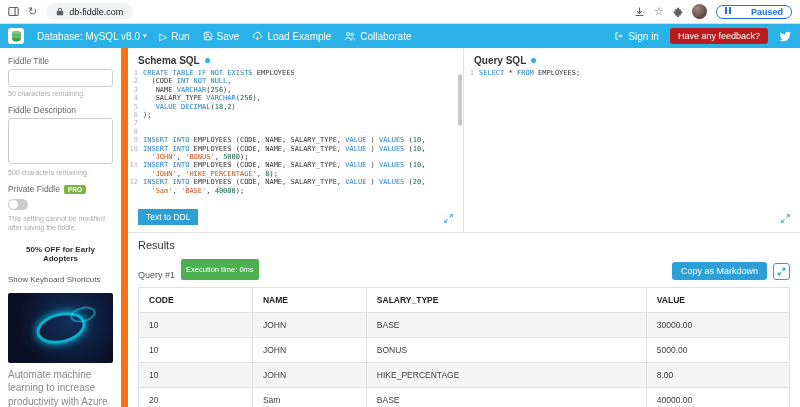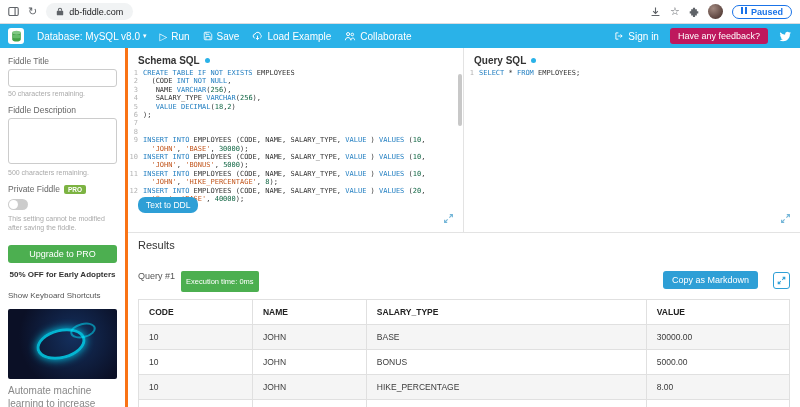--- a/index.html
+++ b/index.html
@@ -8,41 +8,41 @@
 
   
   .browser-bar { height:24px; background:#fff; border-bottom:1px solid #dadce0;
     display:flex; align-items:center; padding:0 8px; gap:9px; }
   .chrome-glyph { color:#5f6368; font-size:11px; line-height:1; cursor:pointer; }
   .url-pill { background:#f1f3f4; border-radius:10px; height:17px; display:flex;
     align-items:center; gap:5px; padding:0 10px; font-size:9px; color:#202124; }
   .bar-spacer { flex:1; }
   .avatar { width:15px; height:15px; border-radius:50%;
     background:radial-gradient(circle at 35% 30%, #a1887f, #3e2723); }
-  .paused-chip { display:flex; align-items:flex-start; gap:4px; border:1.5px solid #1a73e8;
+  .paused-chip { display:flex; align-items:flex-start; gap:20px; border:1.5px solid #1a73e8;
     color:#1a73e8; border-radius:10px; padding:1px 8px; font-size:9px; font-weight:bold; }
   .pause-icon { width:6px; height:7px; border-left:2px solid #1a73e8; border-right:2px solid #1a73e8; }
 
   
   .app-header { height:24px; background:#2ab2e8; display:flex; align-items:center;
     padding:8px 8px; gap:13px; color:#fff; font-size:10px; }
   .logo-box { width:16px; height:16px; background:#fff; border-radius:3px;
     display:flex; align-items:center; justify-content:center; }
   .db-selector { display:flex; align-items:center; gap:3px; cursor:pointer; }
   .caret { font-size:7px; }
   .toolbar-btn { display:flex; align-items:center; gap:4px; cursor:pointer; }
   .hdr-right { margin-left:auto; display:flex; align-items:center; gap:11px; }
-  .feedback-btn { background:#be185d; border:none; color:#fff; border-radius:3px;
+  .feedback-btn { background:#b91c1c; border:none; color:#fff; border-radius:3px;
     padding:3px 8px; font-size:9px; cursor:pointer; }
 
   
   .content { display:flex; height:359px; }
 
   
-  .sidebar { width:128px; min-width:128px; border-right:3px solid #f97316;
+  .sidebar { width:128px; min-width:128px; border-right:7px solid #f97316;
     padding:8px; font-size:9px; color:#555; overflow:hidden; }
   .field-label { font-size:8.5px; color:#666; margin-bottom:3px; }
   .text-input { width:100%; height:18px; border:1px solid #ccc; border-radius:3px; }
   .textarea-input { width:100%; height:46px; border:1px solid #ccc; border-radius:3px; resize:none; }
   .hint { font-size:7px; color:#aaa; margin:3px 0 8px; }
   .private-row { display:flex; align-items:center; }
   .pro-badge { background:#7cb342; color:#fff; font-size:6.5px; padding:1px 4px;
     border-radius:2px; font-weight:bold; margin-left:4px; }
   .toggle { width:20px; height:11px; background:#ccc; border-radius:6px; position:relative;
     margin:5px 0 4px; cursor:pointer; }
@@ -68,34 +68,34 @@
   .schema-panel { width:336px; min-width:336px; border-right:1px solid #e3e3e3; }
   .query-panel { flex:1; }
   .panel-title { font-size:10px; font-weight:bold; color:#333; padding:7px 10px 3px;
     display:flex; align-items:center; gap:5px; }
   .mod-dot { width:5px; height:5px; border-radius:50%; background:#2ab2e8; }
   .code-area { font-family:"DejaVu Sans Mono", monospace; font-size:7px; line-height:8.4px;
     overflow:hidden; height:calc(100% - 24px); cursor:text; }
   .code-row { display:flex; white-space:pre; }
   .gutter-num { width:15px; min-width:15px; text-align:right; color:#b3b3b3; padding-right:5px; }
   .tok-k { color:#2580c2; } .tok-p { color:#333; } .tok-s { color:#c2571e; } .tok-num { color:#116644; }
-  .ddl-btn { position:absolute; left:10px; bottom:19px; background:#2e9fd6; color:#fff;
-    border:none; border-radius:7px; font-size:8.5px; padding:3px 8px; cursor:pointer; }
+  .ddl-btn { position:absolute; left:10px; bottom:7px; background:#2e9fd6; color:#fff;
+    border:none; border-radius:0; font-size:8.5px; padding:3px 8px; cursor:pointer; }
   .expand-link { position:absolute; right:8px; bottom:7px; color:#74b6d8; cursor:pointer;
     display:flex; }
   .scroll-thumb { position:absolute; right:1px; top:26px; width:4px; height:52px;
     background:#c8c8c8; border-radius:2px; }
 
   
   .results { border-top:1px solid #e3e3e3; flex:1; padding:6px 10px; overflow:hidden; }
   .results-title { font-size:11px; font-weight:normal; color:#333; }
-  .query-row { display:flex; align-items:flex-start; gap:6px; margin-top:20px; }
+  .query-row { display:flex; align-items:flex-end; gap:6px; margin-top:8px; }
   .query-label { font-size:9px; color:#555; }
   .exec-badge { background:#4caf50; color:#fff; font-size:7.5px; padding:6px 5px; border-radius:2px; }
-  .query-actions { margin-left:auto; display:flex; align-items:center; gap:15px; }
+  .query-actions { margin-left:auto; display:flex; align-items:center; gap:6px; }
   .copy-btn { background:#2e9fd6; color:#fff; border:none; border-radius:3px;
     font-size:9px; padding:4px 9px; cursor:pointer; }
   .expand-btn { width:17px; height:17px; border:1px solid #2e9fd6; border-radius:3px;
     background:#fff; display:flex; align-items:center; justify-content:center;
     color:#2e9fd6; cursor:pointer; }
   .results-table { width:100%; border-collapse:collapse; margin-top:7px; font-size:8.5px;
     color:#3a3a3a; table-layout:fixed; }
   .results-table th, .results-table td { border:1px solid #e0e0e0; padding:7px 10px;
     text-align:left; overflow:hidden; white-space:nowrap; }
   .results-table th { font-weight:bold; color:#222; background:#fff; }
@@ -215,21 +215,20 @@
     <textarea class="textarea-input" style=""></textarea>
     <div class="hint">500 characters remaining.</div>
 
     <div class="private-row">
       <span class="field-label" style="margin-bottom:0">Private Fiddle</span>
       <span class="pro-badge">PRO</span>
     </div>
     <div class="toggle"></div>
     <div class="note">This setting cannot be modified after saving the fiddle.</div>
 
-    <button class="upgrade-btn">Upgrade to PRO</button>
     <div class="promo">50% OFF for Early Adopters</div>
     <div class="shortcuts">Show Keyboard Shortcuts</div>
 
     <div class="ad-box">
       <span class="ad-ring"></span>
       <span class="ad-ring2"></span>
     </div>
     <div class="ad-caption">Automate machine learning to increase productivity with Azure.</div>
     
   </div>
@@ -245,21 +244,20 @@
         <div class="code-area" id="schema-code">
             <div class="code-row"><span class="gutter-num">1</span><span><span class="tok-k">CREATE TABLE IF NOT EXISTS</span><span class="tok-p"> EMPLOYEES</span></span></div>
             <div class="code-row"><span class="gutter-num">2</span><span><span class="tok-p">  (CODE </span><span class="tok-k">INT NOT NULL</span><span class="tok-p">,</span></span></div>
             <div class="code-row"><span class="gutter-num">3</span><span><span class="tok-p">   NAME </span><span class="tok-k">VARCHAR</span><span class="tok-p">(</span><span class="tok-num">256</span><span class="tok-p">),</span></span></div>
             <div class="code-row"><span class="gutter-num">4</span><span><span class="tok-p">   SALARY_TYPE </span><span class="tok-k">VARCHAR</span><span class="tok-p">(</span><span class="tok-num">256</span><span class="tok-p">),</span></span></div>
             <div class="code-row"><span class="gutter-num">5</span><span><span class="tok-p">   </span><span class="tok-k">VALUE</span><span class="tok-p"> </span><span class="tok-k">DECIMAL</span><span class="tok-p">(</span><span class="tok-num">18</span><span class="tok-p">,</span><span class="tok-num">2</span><span class="tok-p">)</span></span></div>
             <div class="code-row"><span class="gutter-num">6</span><span><span class="tok-p">);</span></span></div>
             <div class="code-row"><span class="gutter-num">7</span><span></span></div>
             <div class="code-row"><span class="gutter-num">8</span><span></span></div>
             <div class="code-row"><span class="gutter-num">9</span><span><span class="tok-k">INSERT INTO</span><span class="tok-p"> EMPLOYEES (CODE, NAME, SALARY_TYPE, </span><span class="tok-k">VALUE</span><span class="tok-p"> ) </span><span class="tok-k">VALUES</span><span class="tok-p"> (</span><span class="tok-num">10</span><span class="tok-p">,</span></span></div>
-            <div class="code-row"><span class="gutter-num"></span><span><span class="tok-p">  </span><span class="tok-s">'JOHN'</span><span class="tok-p">, </span><span class="tok-s">'BASE'</span><span class="tok-p">, </span><span class="tok-num">30000</span><span class="tok-p">);</span></span></div>
             <div class="code-row"><span class="gutter-num">10</span><span><span class="tok-k">INSERT INTO</span><span class="tok-p"> EMPLOYEES (CODE, NAME, SALARY_TYPE, </span><span class="tok-k">VALUE</span><span class="tok-p"> ) </span><span class="tok-k">VALUES</span><span class="tok-p"> (</span><span class="tok-num">10</span><span class="tok-p">,</span></span></div>
             <div class="code-row"><span class="gutter-num"></span><span><span class="tok-p">  </span><span class="tok-s">'JOHN'</span><span class="tok-p">, </span><span class="tok-s">'BONUS'</span><span class="tok-p">, </span><span class="tok-num">5000</span><span class="tok-p">);</span></span></div>
             <div class="code-row"><span class="gutter-num">11</span><span><span class="tok-k">INSERT INTO</span><span class="tok-p"> EMPLOYEES (CODE, NAME, SALARY_TYPE, </span><span class="tok-k">VALUE</span><span class="tok-p"> ) </span><span class="tok-k">VALUES</span><span class="tok-p"> (</span><span class="tok-num">10</span><span class="tok-p">,</span></span></div>
             <div class="code-row"><span class="gutter-num"></span><span><span class="tok-p">  </span><span class="tok-s">'JOHN'</span><span class="tok-p">, </span><span class="tok-s">'HIKE_PERCENTAGE'</span><span class="tok-p">, </span><span class="tok-num">8</span><span class="tok-p">);</span></span></div>
             <div class="code-row"><span class="gutter-num">12</span><span><span class="tok-k">INSERT INTO</span><span class="tok-p"> EMPLOYEES (CODE, NAME, SALARY_TYPE, </span><span class="tok-k">VALUE</span><span class="tok-p"> ) </span><span class="tok-k">VALUES</span><span class="tok-p"> (</span><span class="tok-num">20</span><span class="tok-p">,</span></span></div>
             <div class="code-row"><span class="gutter-num"></span><span><span class="tok-p">  </span><span class="tok-s">'Sam'</span><span class="tok-p">, </span><span class="tok-s">'BASE'</span><span class="tok-p">, </span><span class="tok-num">40000</span><span class="tok-p">);</span></span></div>
           </div>
         <button class="ddl-btn">Text to DDL</button>
         <span class="expand-link">
           <svg width="13" height="13" viewBox="0 0 15 15" fill="none" stroke="currentColor" stroke-width="1.3">

